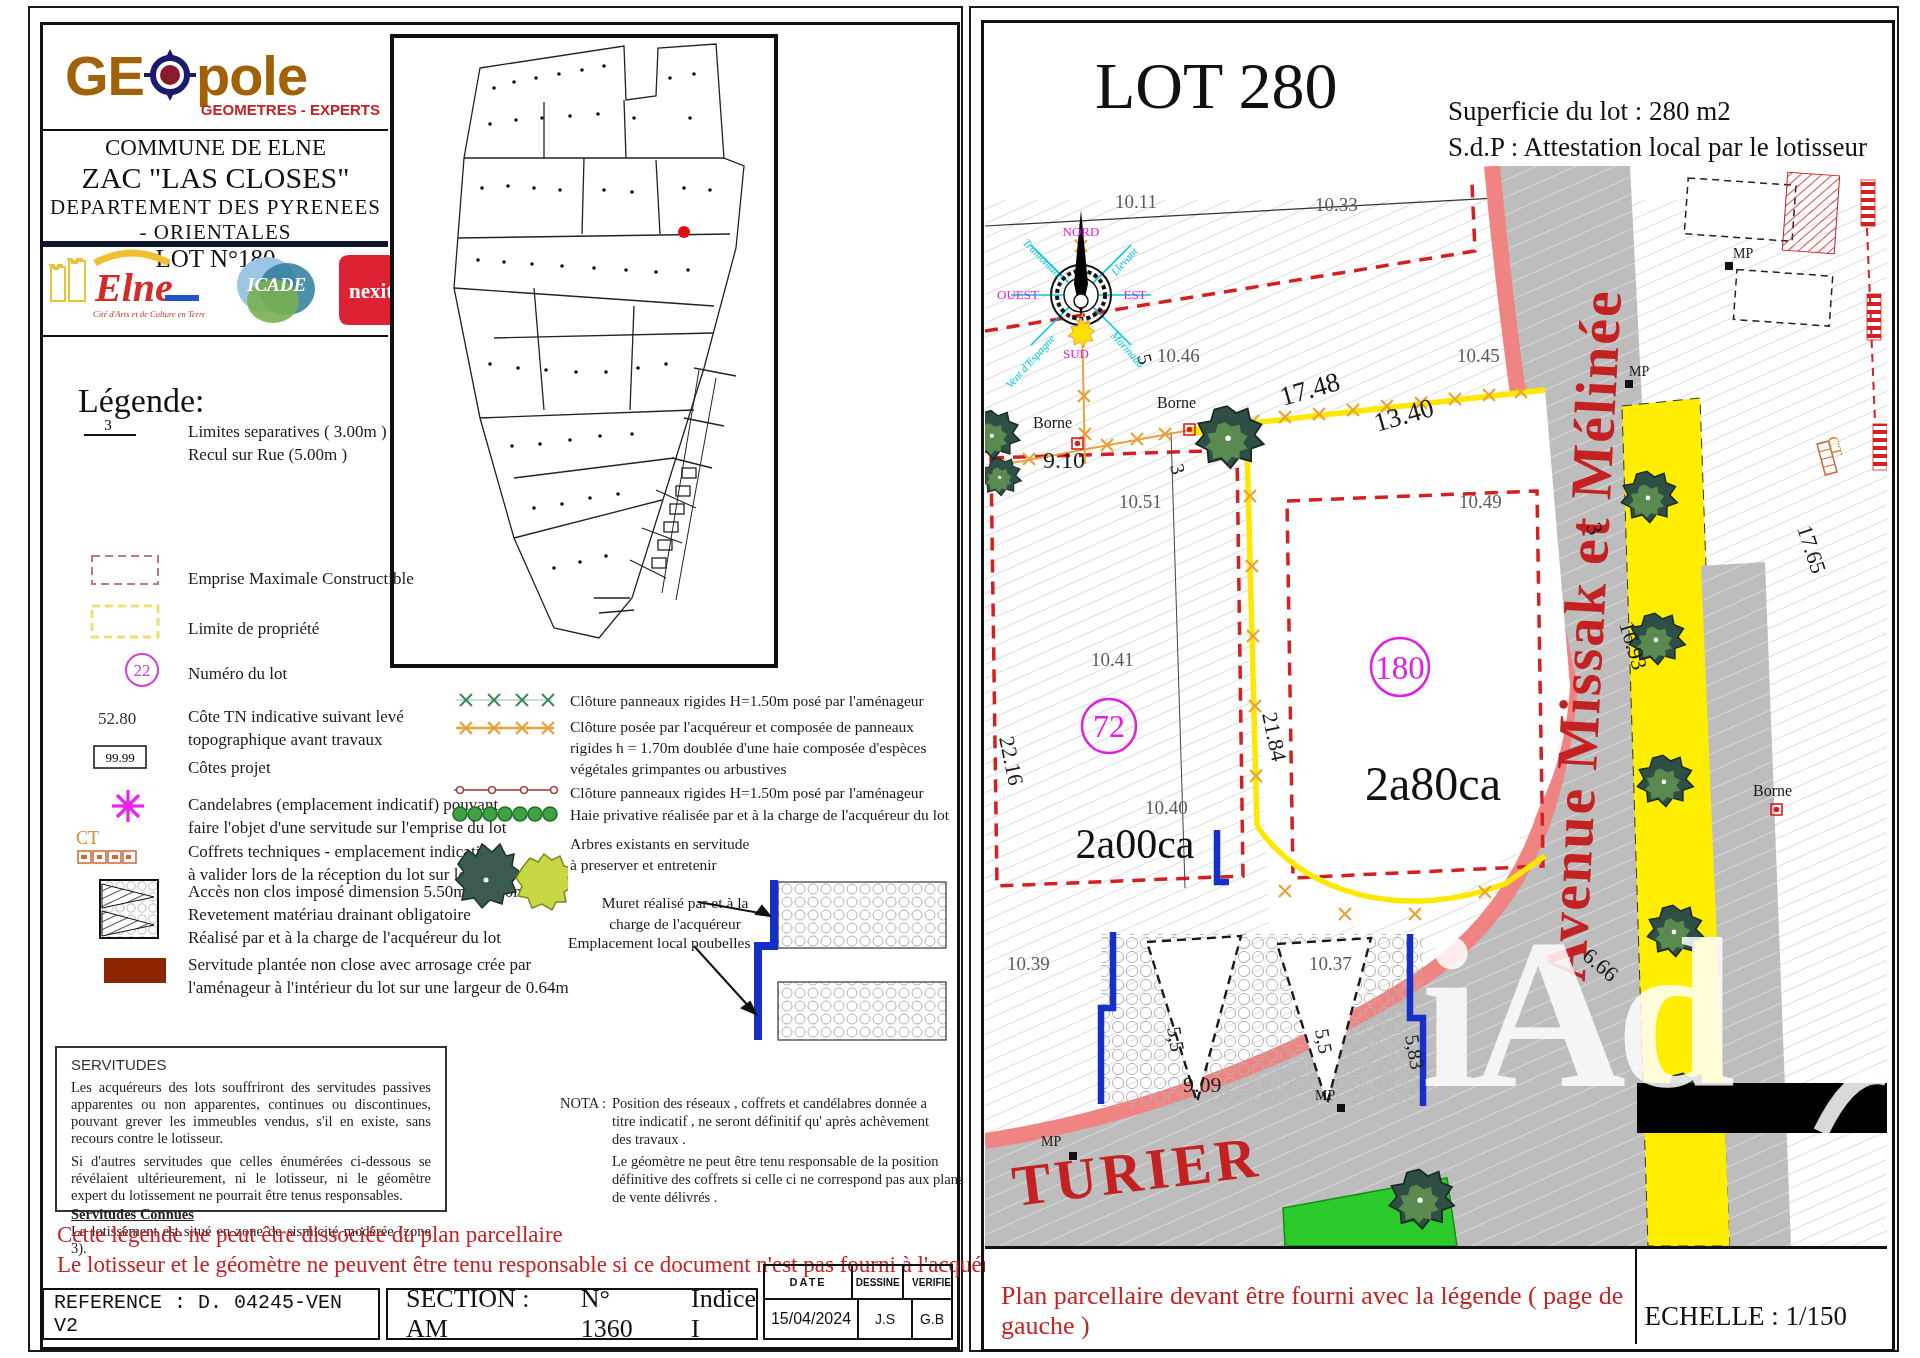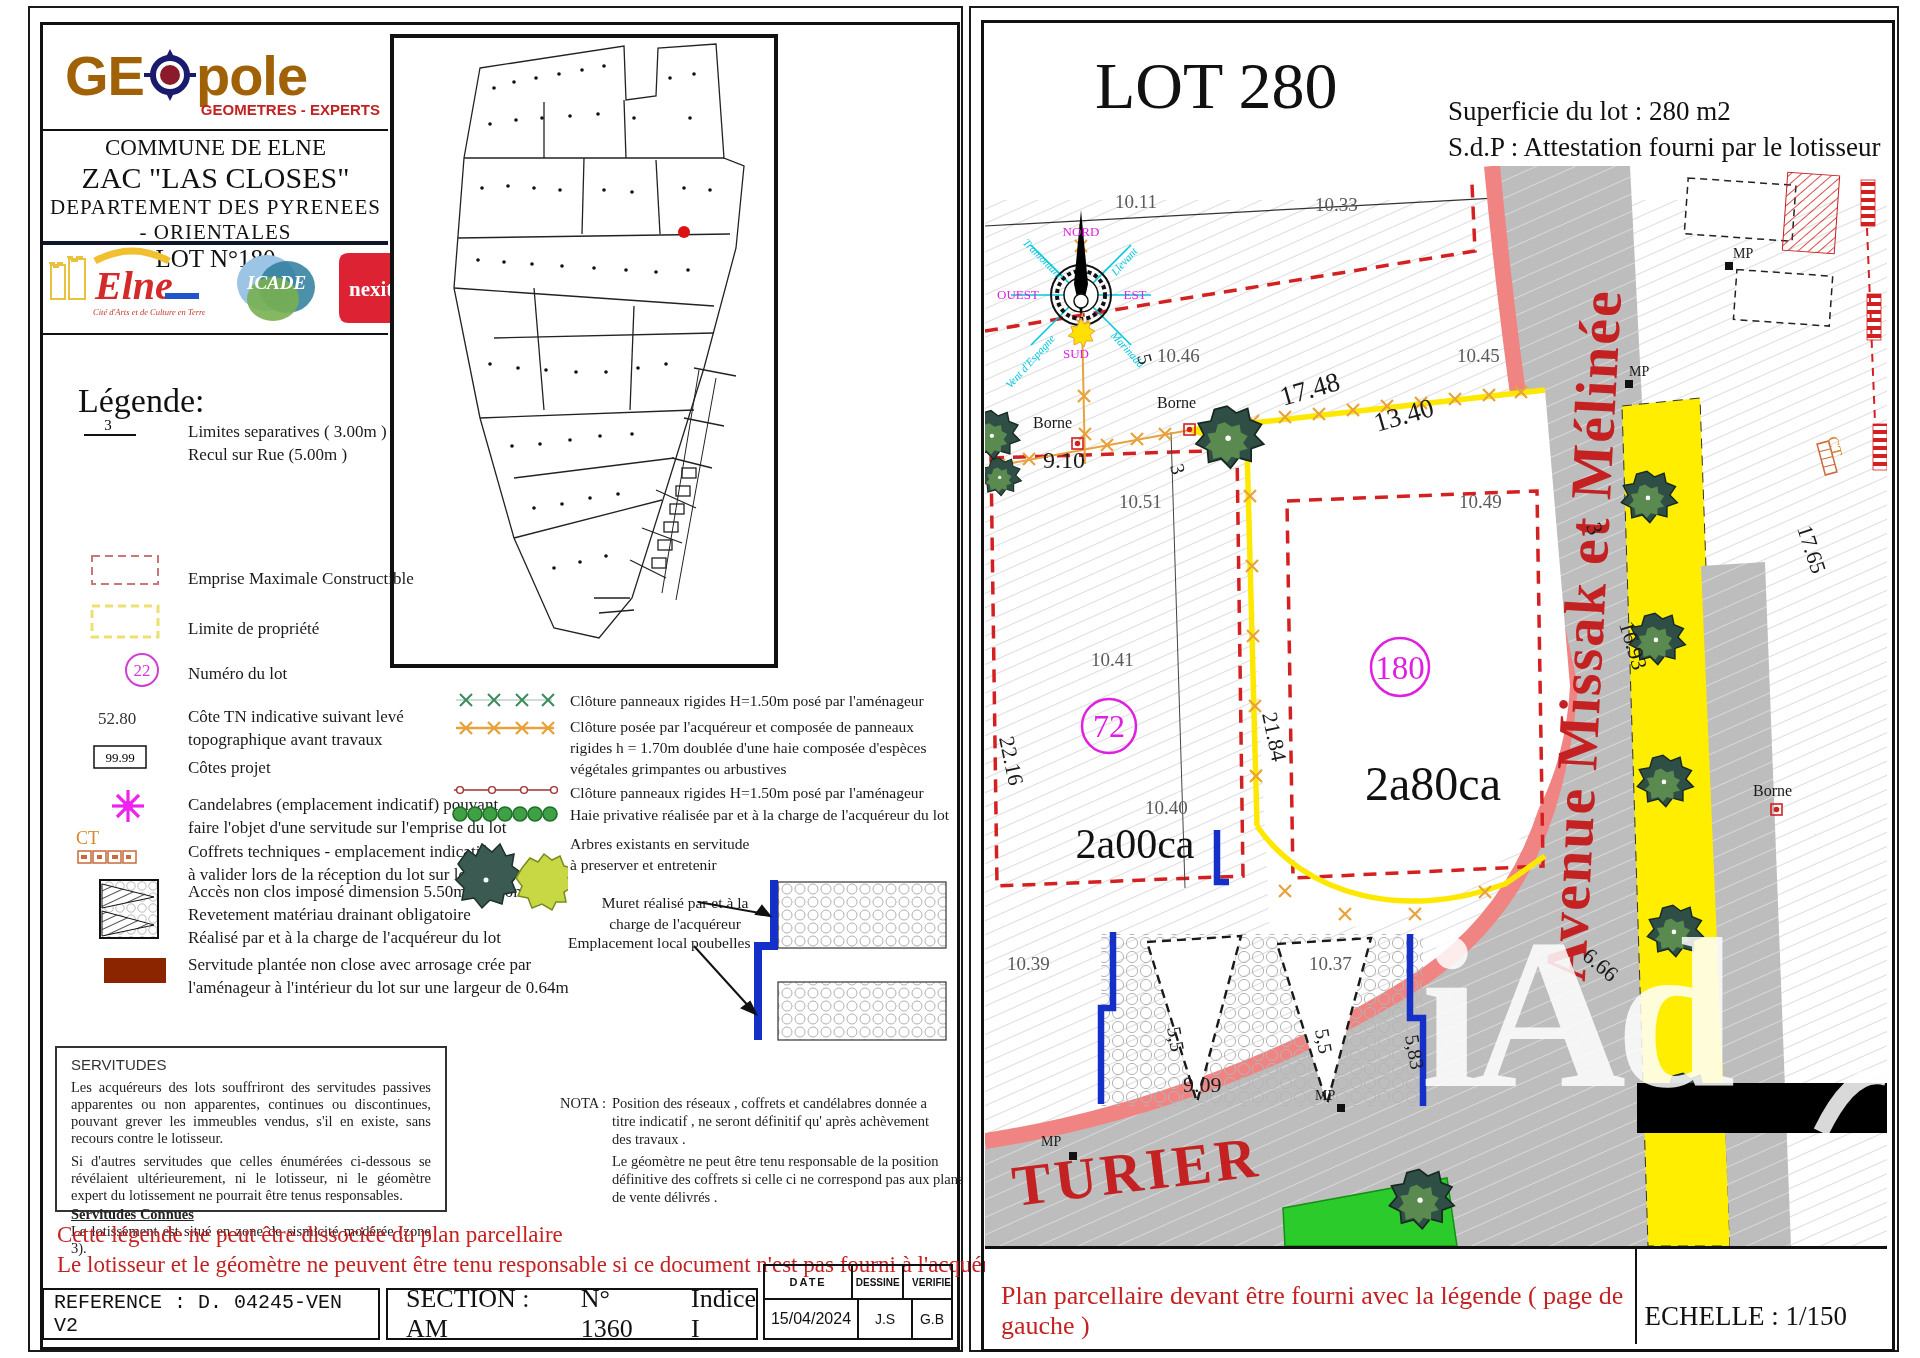--- a/index.html
+++ b/index.html
@@ -33,21 +33,21 @@
         <circle cx="26" cy="26" r="17" fill="none" stroke="#1a1a6e" stroke-width="6"></circle>
         <circle cx="26" cy="26" r="10" fill="#8b1a2a"></circle>
         <polygon points="26,0 32,12 20,12" fill="#1a1a6e"></polygon>
         <polygon points="26,52 32,40 20,40" fill="#1a1a6e"></polygon>
         <rect x="0" y="24" width="10" height="4" fill="#1a1a6e"></rect>
         <rect x="42" y="24" width="10" height="4" fill="#1a1a6e"></rect>
       </svg><span>pole</span>
     </div>
     <div class="sans" style="position:absolute;right:8px;top:76px;font-weight:bold;font-size:15px;color:#c42222;">GEOMETRES - EXPERTS</div>
   </div>
-  <div style="height:106px;border-bottom:4px solid #0f172a;text-align:center;padding-top:4px;">
+  <div style="height:106px;border-bottom:6px solid #0f172a;text-align:center;padding-top:4px;">
     <div class="serif" style="font-size:23px;">COMMUNE DE ELNE</div>
     <div class="serif" style="font-size:30px;">ZAC "LAS CLOSES"</div>
     <div class="serif" style="font-size:21px;letter-spacing:1px;">DEPARTEMENT  DES  PYRENEES  -  ORIENTALES</div>
     <div class="serif" style="font-size:25px;">LOT  N°180</div>
   </div>
   <div style="height:88px;border-bottom:2px solid #111;position:relative;">
     <svg width="158" height="82" viewBox="0 0 158 82" style="position:absolute;left:4px;top:2px;">
       <rect x="4" y="18" width="14" height="34" fill="none" stroke="#e8c23c" stroke-width="2"></rect>
       <rect x="22" y="12" width="16" height="40" fill="none" stroke="#e8c23c" stroke-width="2"></rect>
       <path d="M2,16 h5 v4 h4 v-4 h5" fill="none" stroke="#e8c23c" stroke-width="2"></path>
@@ -335,21 +335,21 @@
     <div style="width:52px;border-right:2px solid #111;font-size:14px;display:flex;align-items:center;justify-content:center;">J.S</div>
     <div style="flex:1;font-size:14px;display:flex;align-items:center;justify-content:center;">G.B</div>
   </div>
 </div>
 
 <div class="frame" style="left:969px;top:6px;width:926px;height:1342px;"></div>
 <div class="frame-thick" style="left:981px;top:20px;width:908px;height:1326px;"></div>
 
 <div class="abs serif" style="left:1095px;top:48px;font-size:66px;">LOT 280</div>
 <div class="abs serif" style="left:1448px;top:96px;font-size:27px;">Superficie  du lot : 280 m2</div>
-<div class="abs serif" style="left:1448px;top:132px;font-size:27px;">S.d.P : Attestation fourni par le lotisseur</div>
+<div class="abs serif" style="left:1448px;top:132px;font-size:27px;">S.d.P : Attestation local par le lotisseur</div>
 
 <svg class="abs" style="left:985px;top:166px;" width="902" height="1080" viewBox="0 0 902 1080">
   <defs>
     <pattern id="hatch" width="13" height="13" patternTransform="rotate(66)" patternUnits="userSpaceOnUse">
       <line x1="0" y1="0" x2="0" y2="13" stroke="#cfcfcf" stroke-width="1.4"></line>
     </pattern>
     <pattern id="roadHatch" width="16" height="16" patternTransform="rotate(66)" patternUnits="userSpaceOnUse">
       <rect width="16" height="16" fill="#bdbdbd"></rect>
       <line x1="0" y1="0" x2="0" y2="16" stroke="#d8d8d8" stroke-width="2"></line>
     </pattern>

